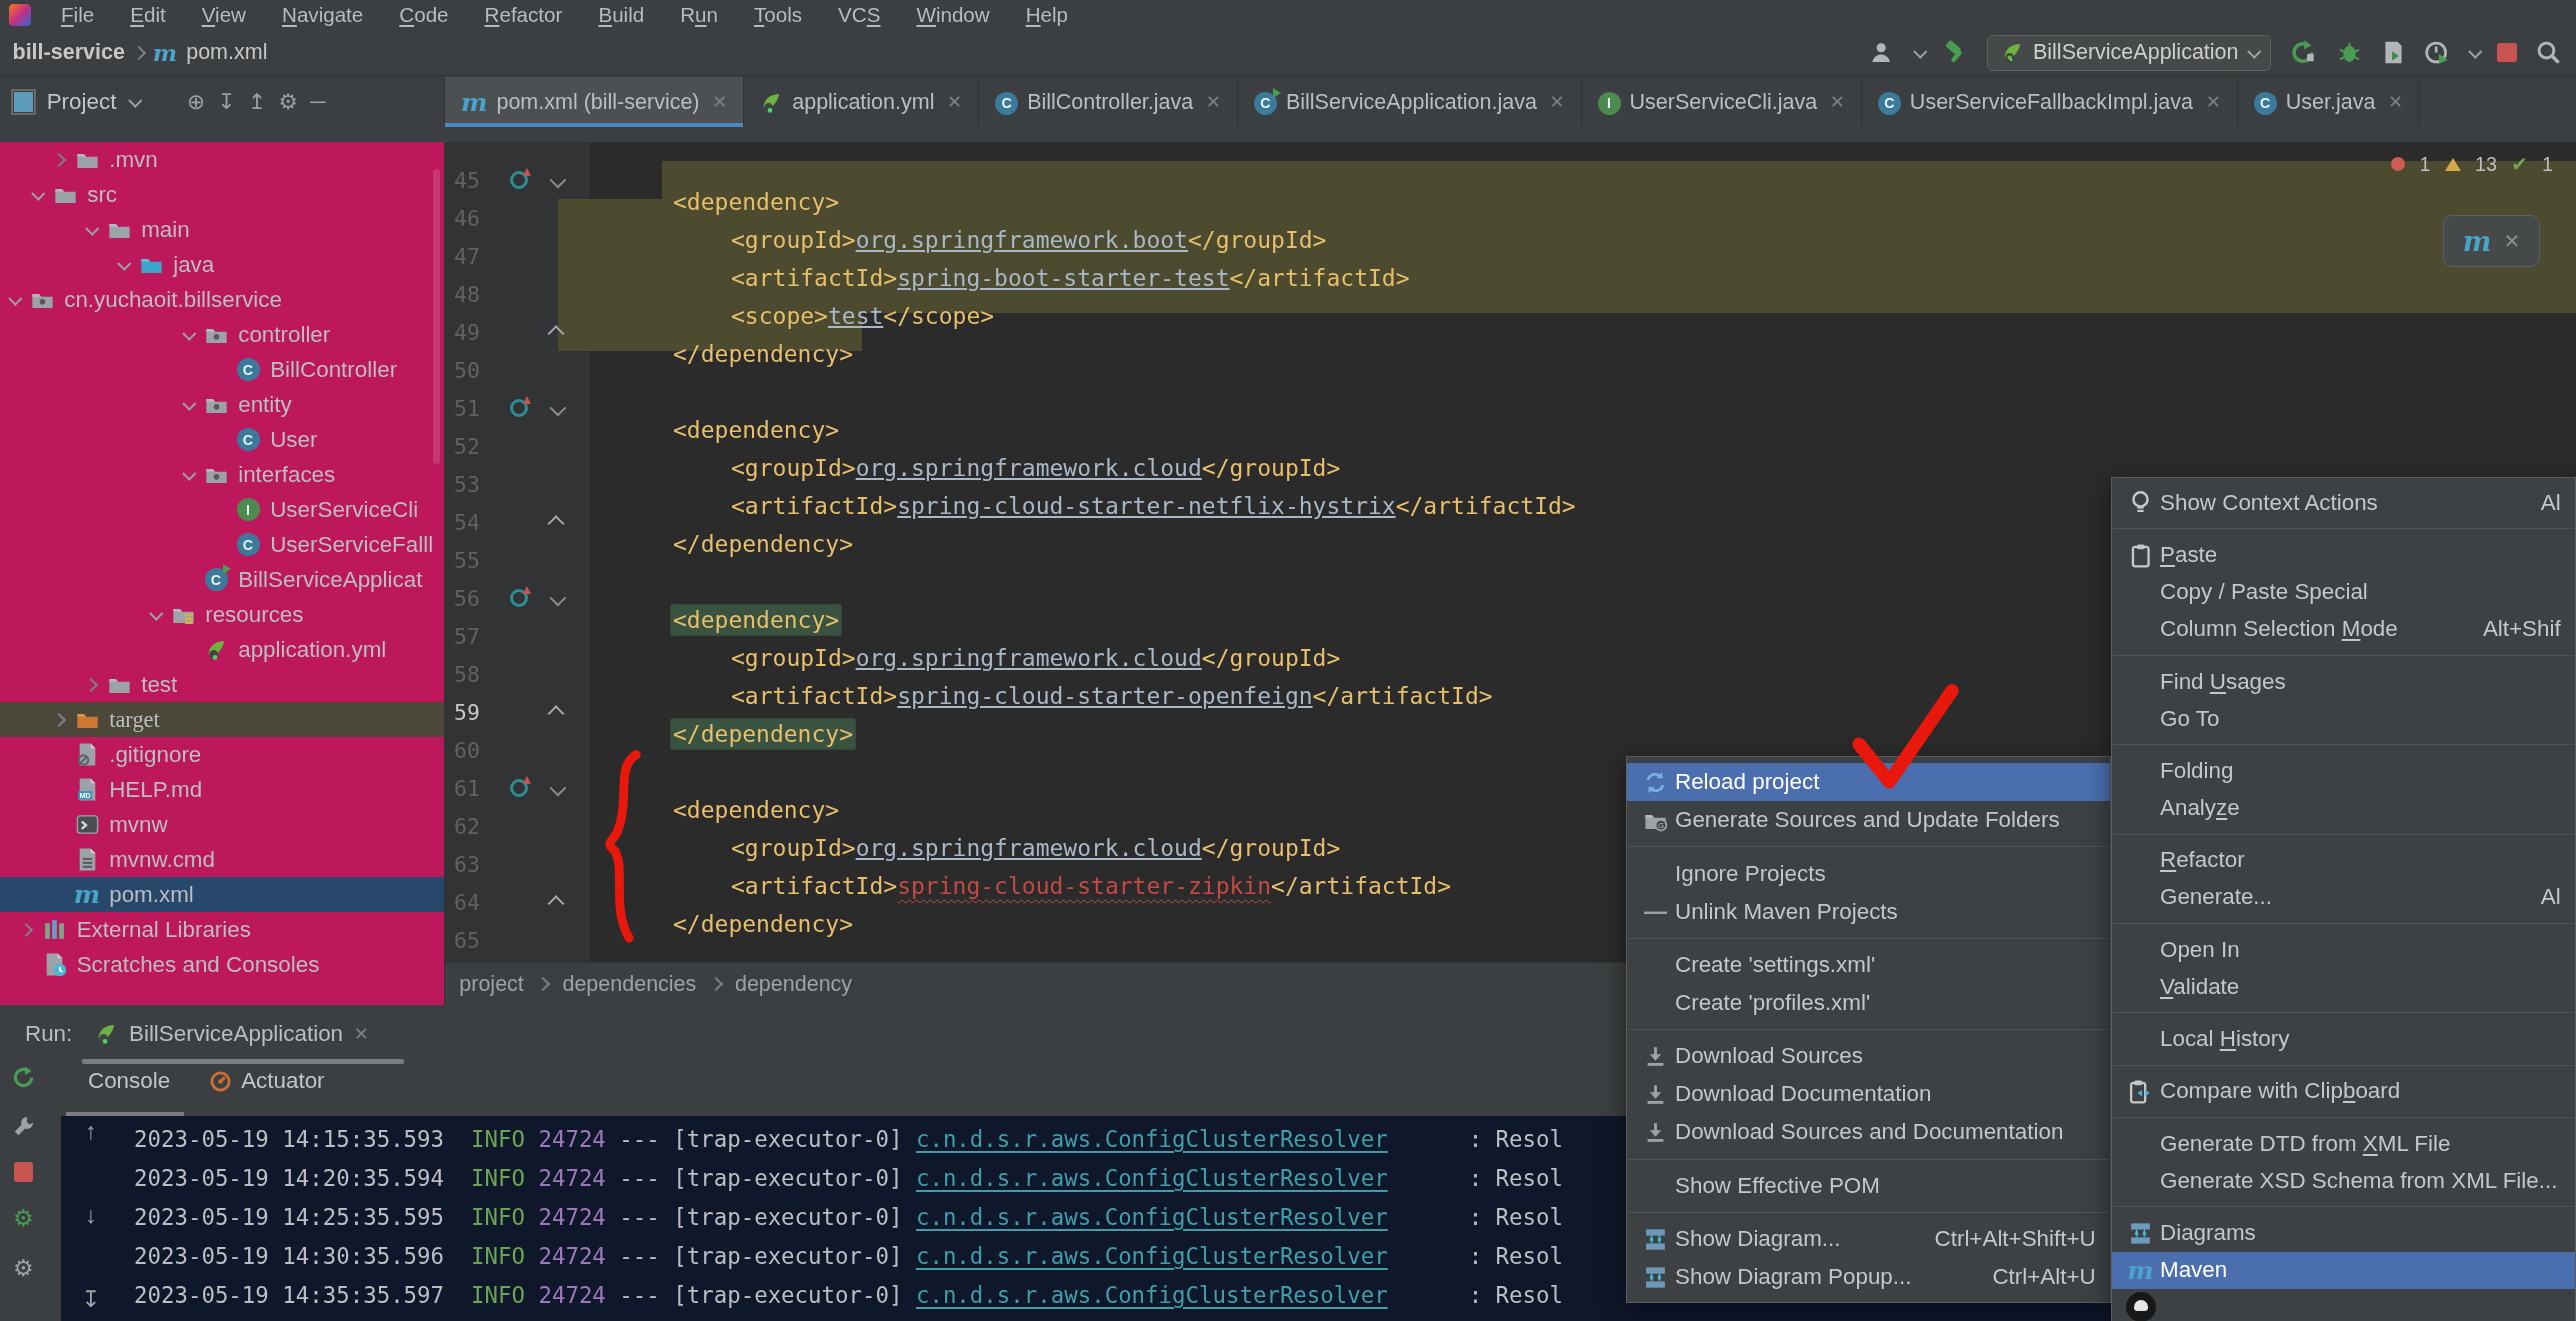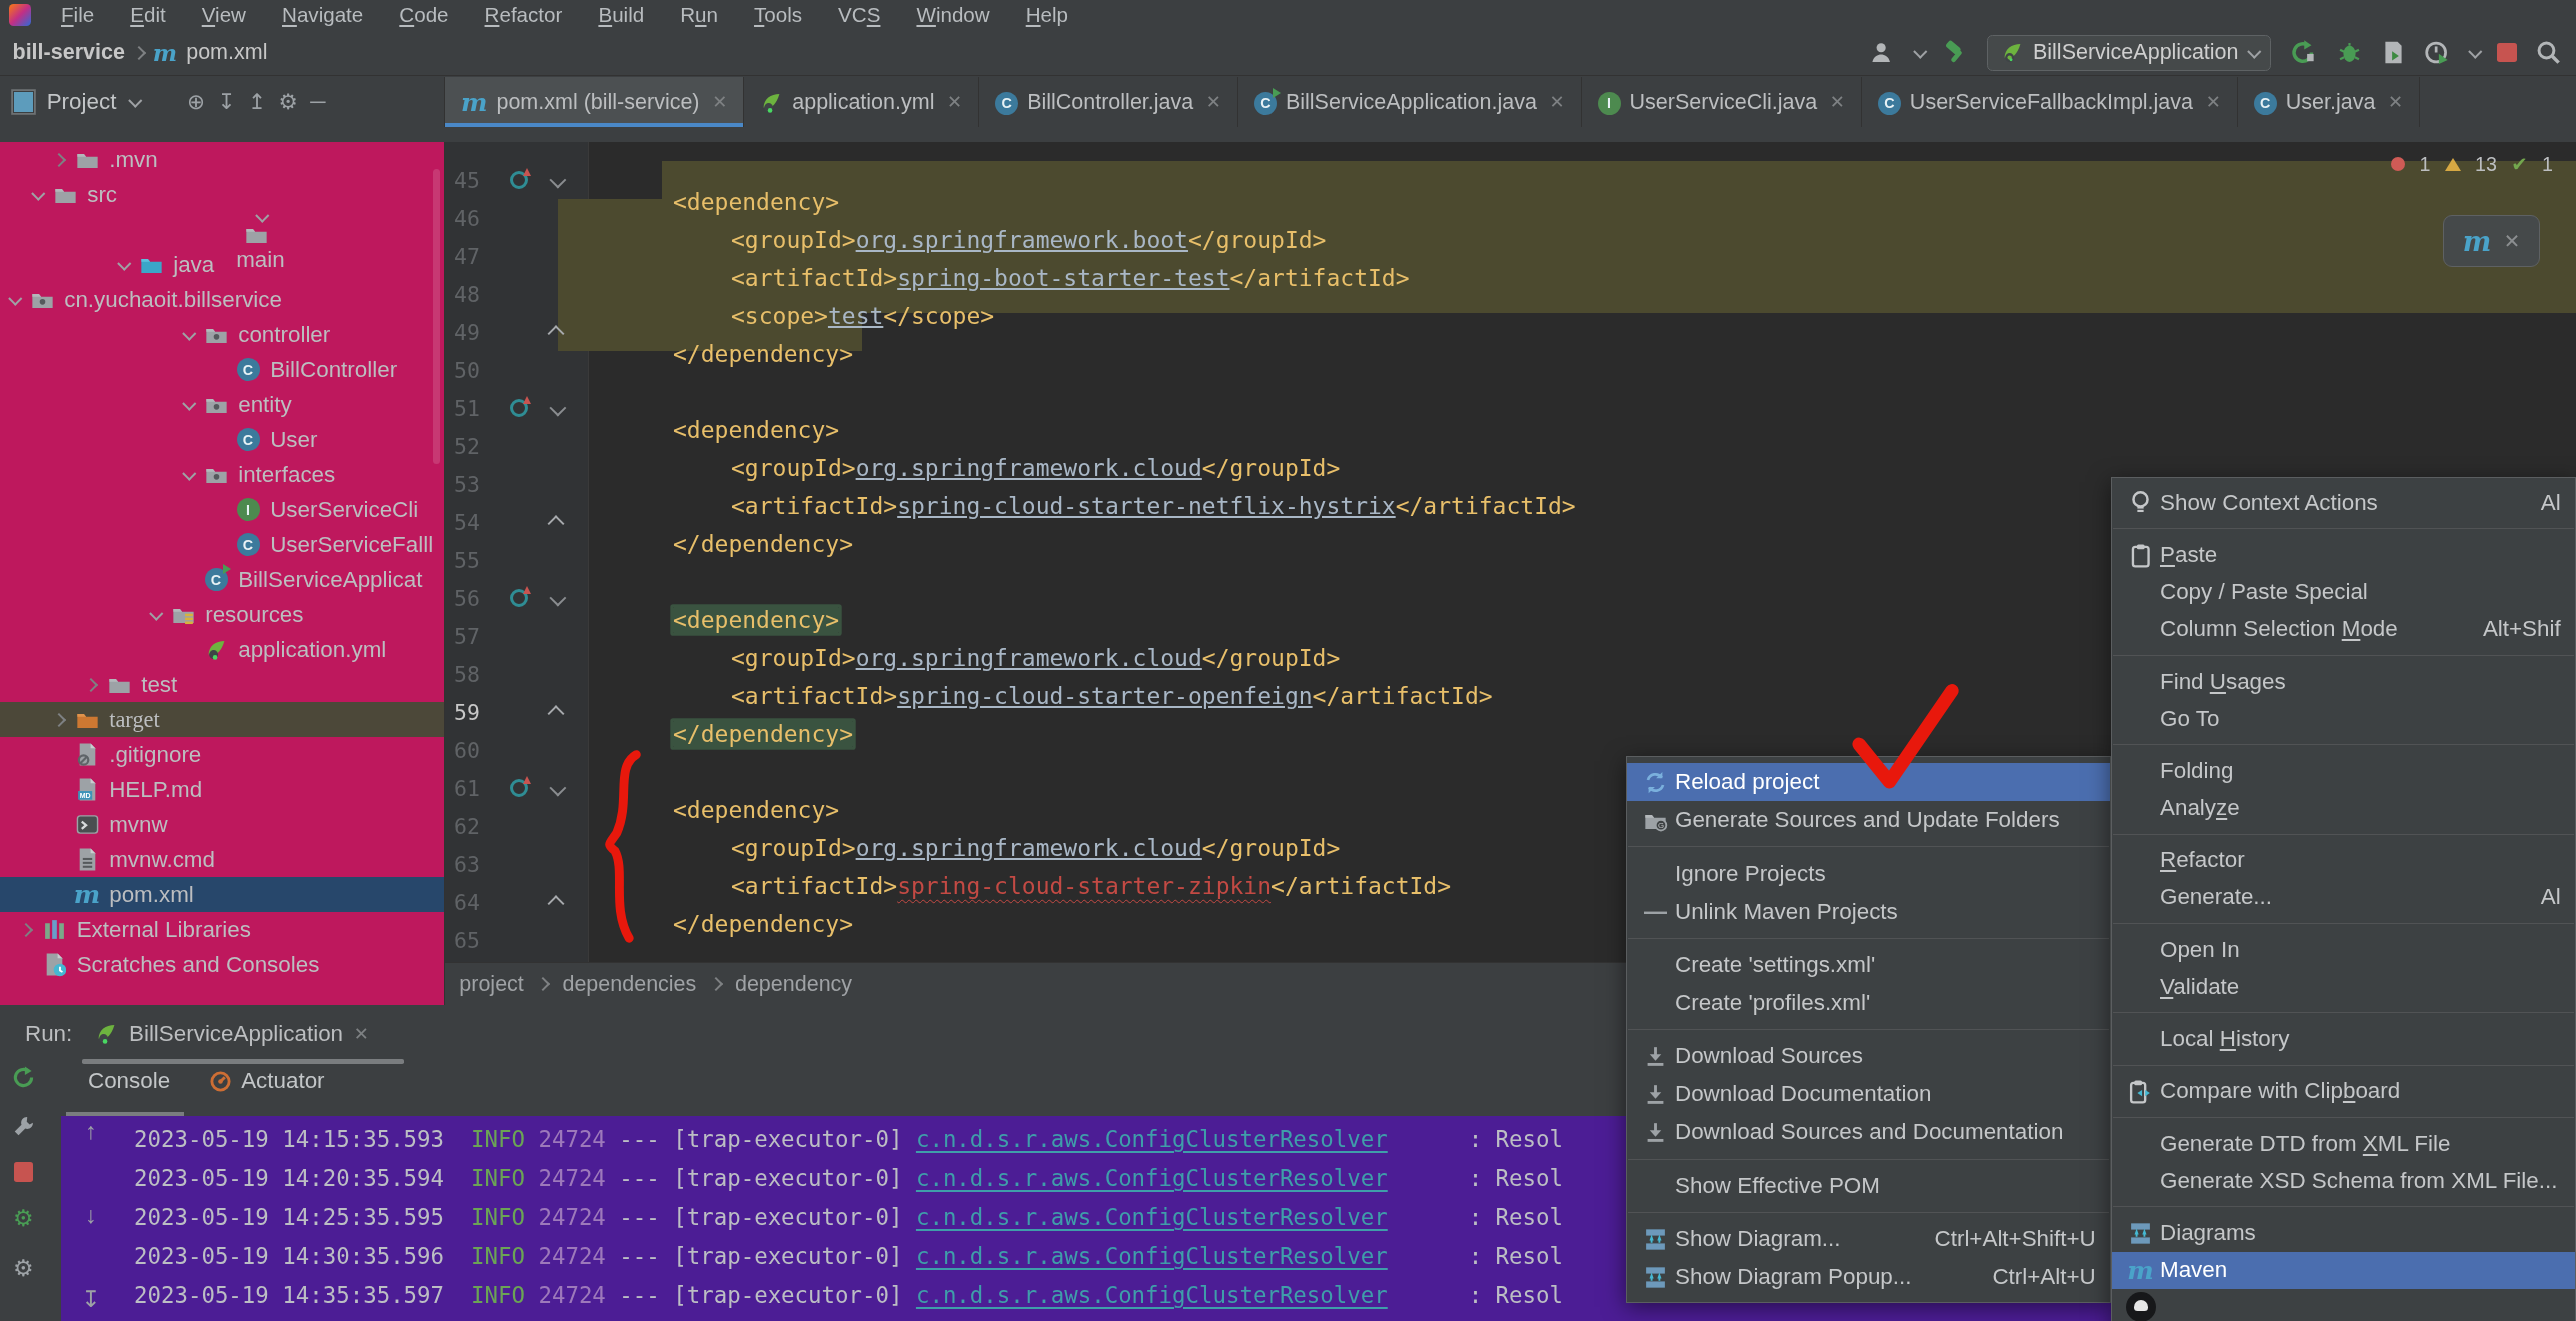--- a/index.html
+++ b/index.html
@@ -83,21 +83,21 @@
   #mvn-float .x{color:#8b8e90;font-size:19.7px;}
   
   #ed-crumbbar{position:absolute;left:445px;top:962px;right:0;height:43px;background:#3c3f41;border-top:1.8px solid #323232;display:flex;align-items:center;gap:14.3px;padding-left:14.3px;box-sizing:border-box;font-size:21.5px;color:#9fa2a5;z-index:4;}
   
   #console{position:absolute;left:0;top:1005px;width:2576px;height:317px;background:#3c3f41;z-index:4;}
   #run-row{position:absolute;left:0;top:5.4px;height:47px;display:flex;align-items:center;gap:23px;padding-left:25px;font-size:22.4px;color:#bcbec0;}
   #run-tab{display:flex;align-items:center;gap:10.7px;}
   #run-underline{position:absolute;left:82px;top:54px;width:322px;height:4.5px;background:#7a7d7f;border-radius:1.8px;}
   #console-tabs{position:absolute;left:88px;top:63px;display:flex;gap:39px;font-size:22.4px;color:#c3c6c8;align-items:center;}
   #console-underline{position:absolute;left:66px;top:107px;width:118px;height:3.6px;background:#7a7d7f;}
-  #log-area{position:absolute;left:61px;top:111px;right:0;bottom:0;background:#4c1d95;}
+  #log-area{position:absolute;left:61px;top:111px;right:0;bottom:0;background:#0f172a;}
   #logs{position:absolute;left:73px;top:3.6px;font-family:"DejaVu Sans Mono",monospace;font-size:22.4px;white-space:pre;}
   .log-row{height:39px;display:flex;align-items:center;}
   .lg-t{color:#bcbec4;}.lg-i{color:#6ba455;}.lg-p{color:#9d79bb;}.lg-th{color:#bcbec4;}
   .lg-lg{color:#3f9eaa;text-decoration:underline;text-underline-offset:3.6px;}
   .lg-m{color:#bcbec4;}
   .strip1{position:absolute;left:5.4px;top:59px;width:36px;display:flex;flex-direction:column;gap:23px;align-items:center;}
   .strip2{position:absolute;left:75px;top:113px;width:32px;display:flex;flex-direction:column;gap:57px;align-items:center;color:#9da2a6;font-size:23px;}
   .gear{color:#9da2a6;font-size:23px;}
   
   .menu{position:absolute;background:#3d4143;border:0.9px solid #5b5e60;box-shadow:0 5.4px 21.5px rgba(0,0,0,.5);padding:6.3px 0;box-sizing:border-box;z-index:50;}
@@ -289,21 +289,21 @@
           <span class="chev-d"></span>
         </span>
         <span class="tree-ic">
           <svg width="25" height="25" viewBox="0 0 16 16">
             <path d="M1.5 4.5h4.2l1.4 1.8h7.4v7.2h-13z" fill="#9da2a6"></path>
             <path d="M1.5 4.5h4.2l1.4 1.8H1.5z" fill="#b4b8bb"></path>
           </svg>
         </span>
         <span>src</span>
       </div>
-      <div class="tree-row" style="padding-left: 77px; flex-direction: column;">
+      <div class="tree-row" style="padding-left: 77px;">
         <span class="tree-chev">
           <span class="chev-d"></span>
         </span>
         <span class="tree-ic">
           <svg width="25" height="25" viewBox="0 0 16 16">
             <path d="M1.5 4.5h4.2l1.4 1.8h7.4v7.2h-13z" fill="#9da2a6"></path>
             <path d="M1.5 4.5h4.2l1.4 1.8H1.5z" fill="#b4b8bb"></path>
           </svg>
         </span>
         <span>main</span>

